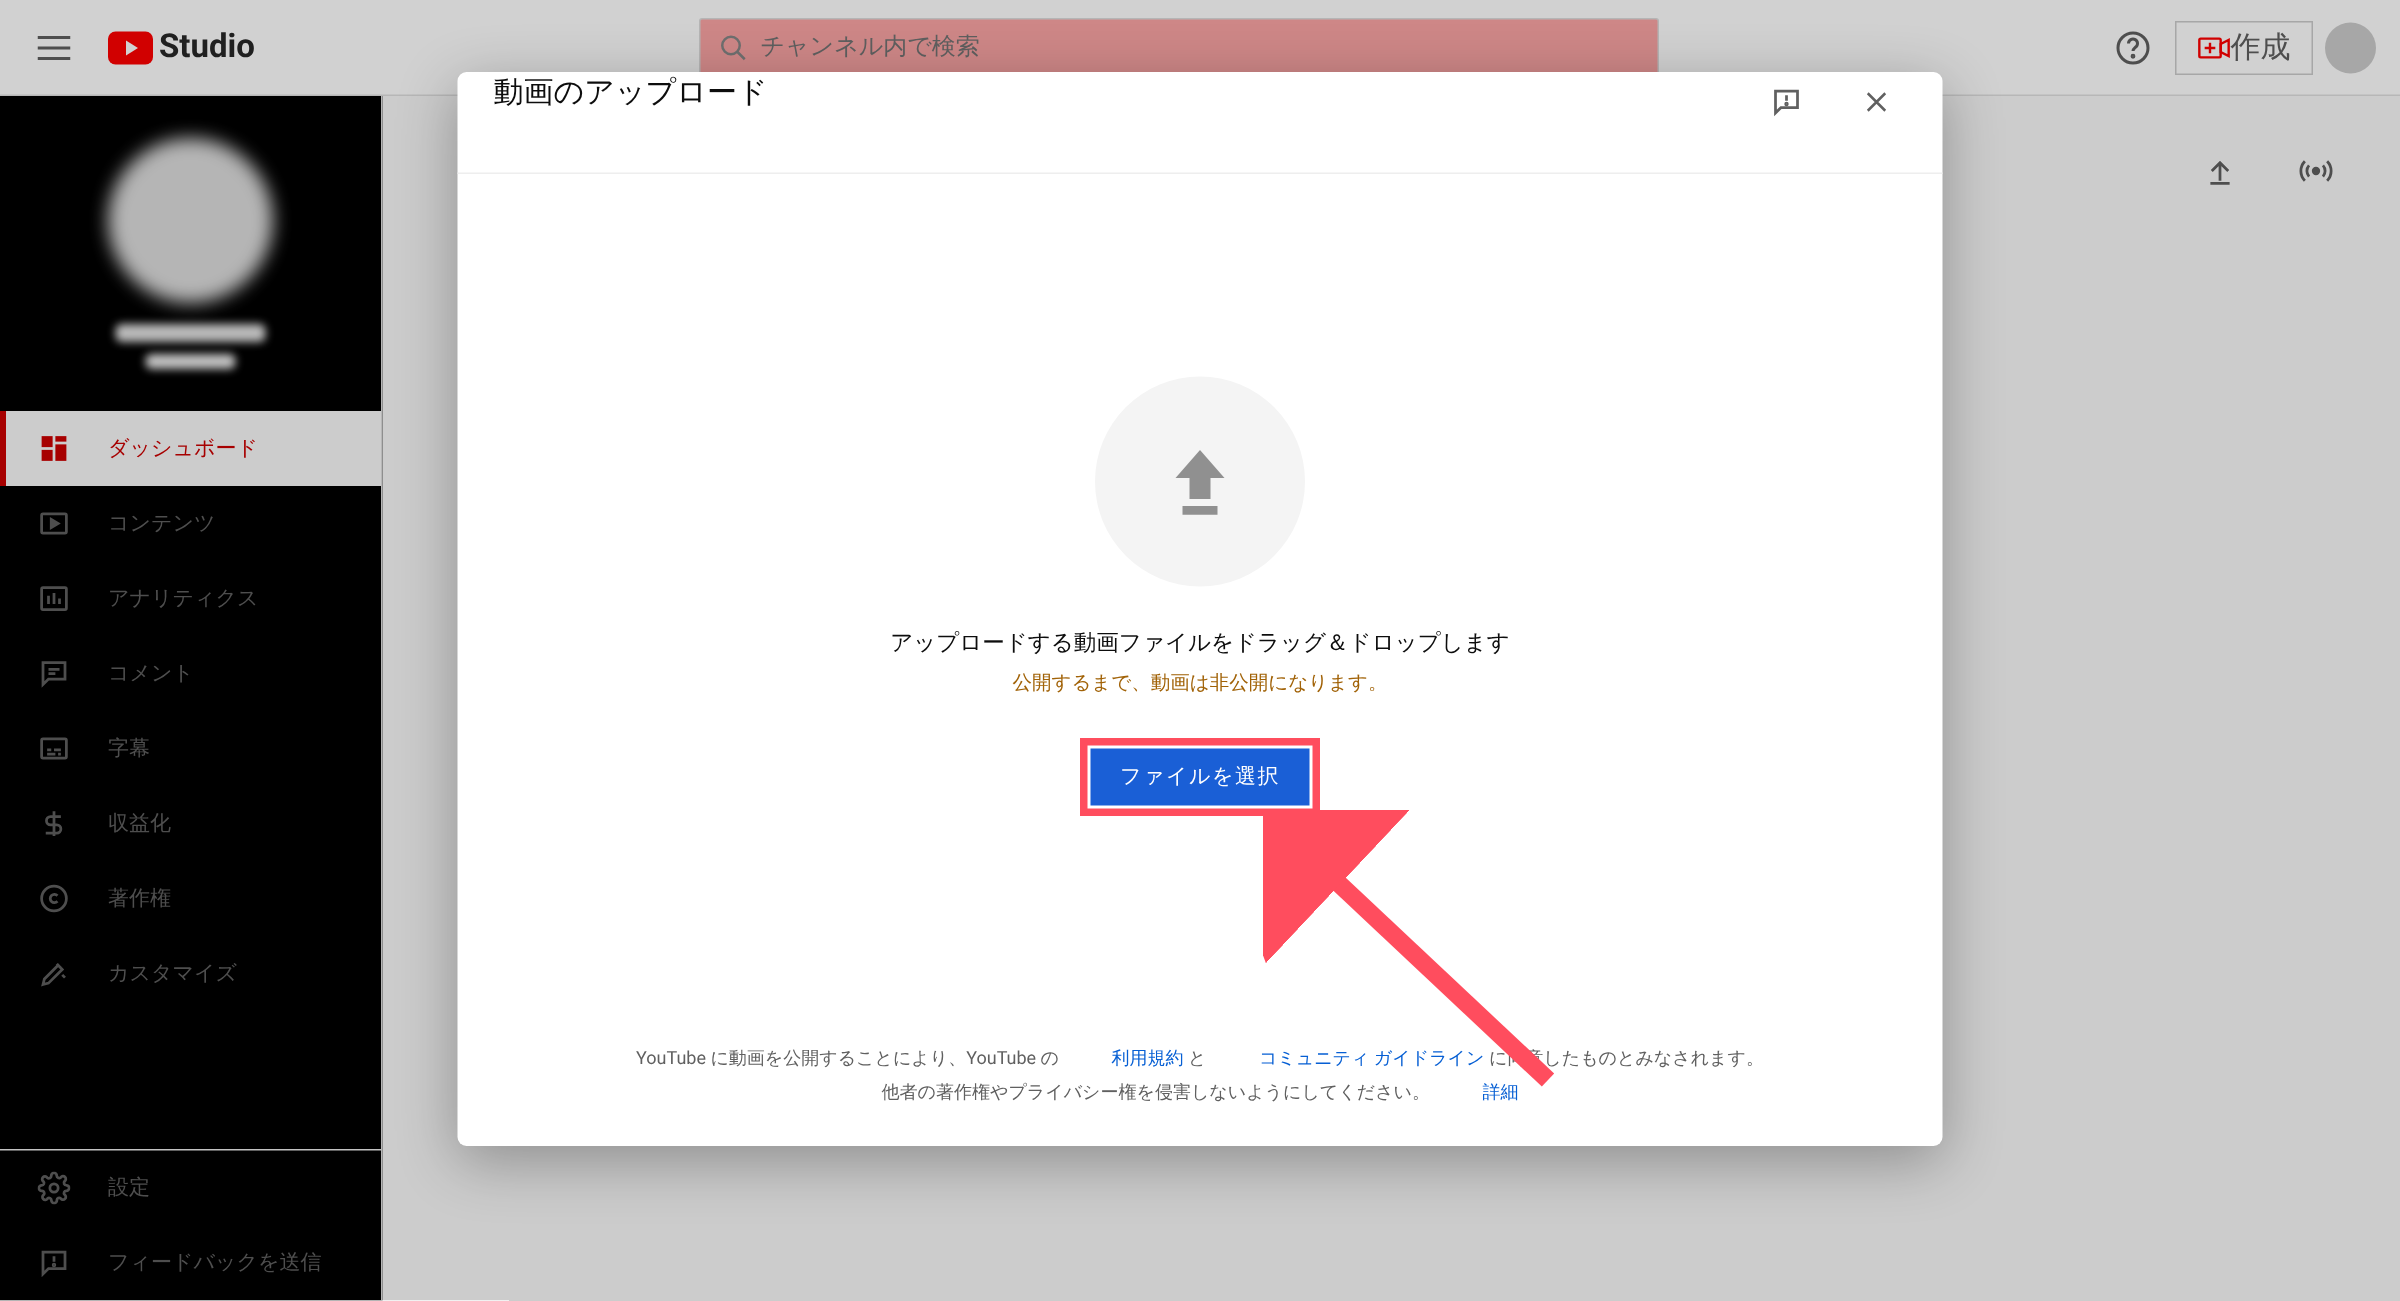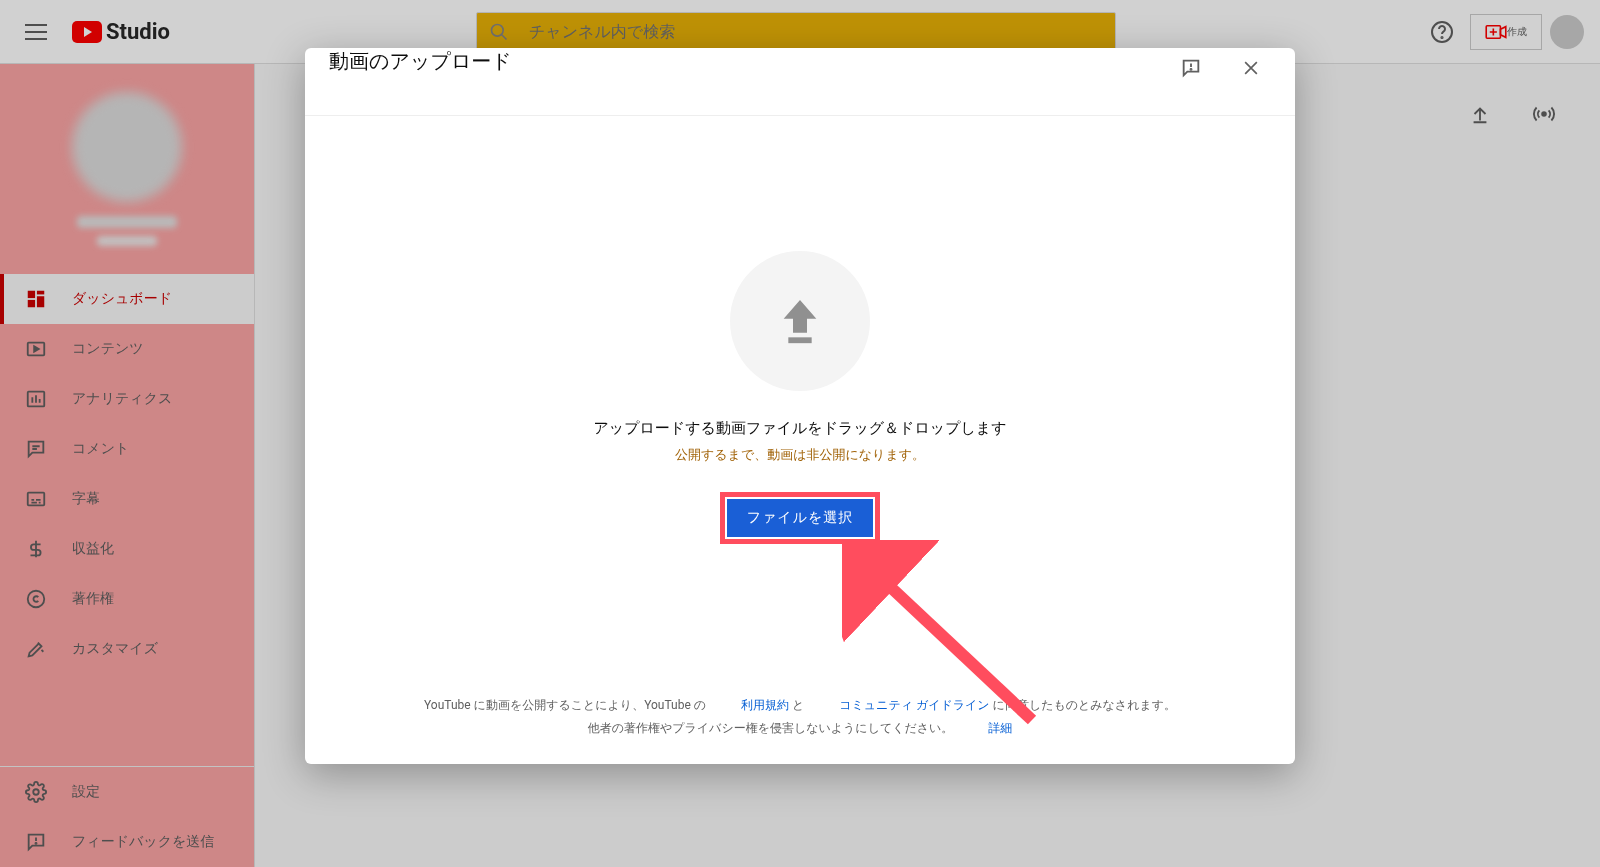--- a/index.html
+++ b/index.html
@@ -15,34 +15,34 @@
       padding: 0 16px;
       gap: 16px;
     }
     .hamburger { width: 40px; height: 40px; display:flex; align-items:center; justify-content:center; cursor:pointer; }
     .logo { display:flex; align-items:center; gap:4px; font-weight:700; font-size:22px; color:#282828; }
     .logo-play { width:30px; height:22px; background:#ff0000; border-radius:5px; display:flex; align-items:center; justify-content:center; }
     .logo-play::after { content:""; border-left:8px solid #fff; border-top:5px solid transparent; border-bottom:5px solid transparent; margin-left:2px; }
     .search-wrap { flex:1; display:flex; justify-content:center; }
     .search {
       width: 640px; height: 40px;
-      background:#eab308;
+      background:#fca5a5;
       border:1px solid #ddd; border-radius:2px;
-      display:flex; align-items:center; padding:0 12px; gap:20px;
+      display:flex; align-items:center; padding:0 12px; gap:8px;
       color:#888;
     }
     .search input { flex:1; border:none; background:transparent; outline:none; font-size:16px; color:#333; }
     .header-right { display:flex; align-items:center; gap:8px; }
     .icon-btn { width:40px; height:40px; display:flex; align-items:center; justify-content:center; cursor:pointer; color:#606060; }
-    .create-btn { height:36px; border:1px solid #ccc; background:#fff; display:flex; align-items:center; gap:0; padding:0 14px; font-size:10px; color:#606060; cursor:pointer; }
+    .create-btn { height:36px; border:1px solid #ccc; background:#fff; display:flex; align-items:center; gap:0; padding:0 14px; font-size:20px; color:#606060; cursor:pointer; }
     .avatar { width:34px; height:34px; border-radius:50%; background:#ccc; }
 
     
     .main { display:flex; height: calc(867px - 64px); }
-    .sidebar { width:255px; background:#fca5a5; border-right:1px solid #e0e0e0; padding-top:12px; display:flex; flex-direction:column; }
+    .sidebar { width:255px; background:#000000; border-right:1px solid #e0e0e0; padding-top:12px; display:flex; flex-direction:column; }
     .channel-head { display:flex; flex-direction:column; align-items:center; padding:16px 0 28px; }
     .channel-avatar { width:110px; height:110px; border-radius:50%; background:#ddd; filter: blur(6px); margin-bottom:14px; }
     .channel-name { width:100px; height:12px; background:#e3e3e3; border-radius:4px; margin-bottom:8px; filter: blur(3px); }
     .channel-sub { width:60px; height:10px; background:#ececec; border-radius:4px; filter: blur(3px); }
     .nav { flex:1; }
     .nav-item {
       height:50px; display:flex; align-items:center; gap:24px; padding:0 24px;
       font-size:14px; color:#606060; cursor:pointer;
     }
     .nav-item.active { color:#cc0000; background: #f9f9f9; }

